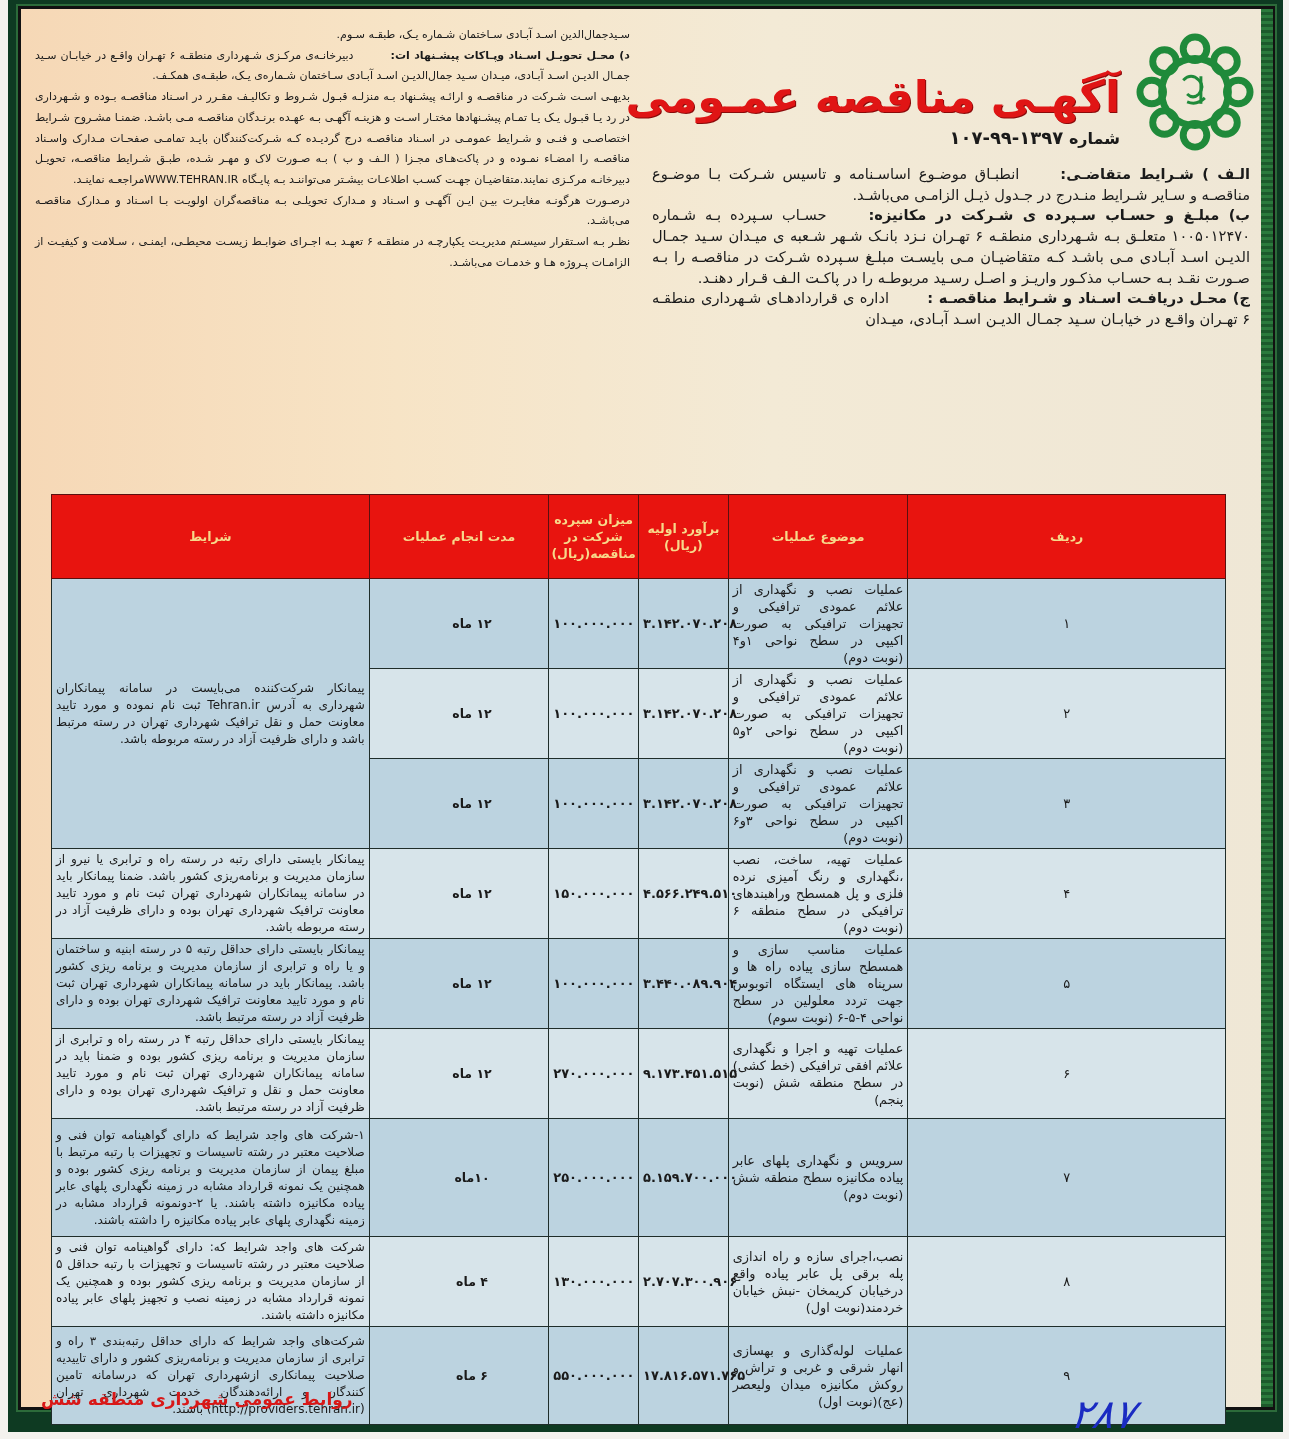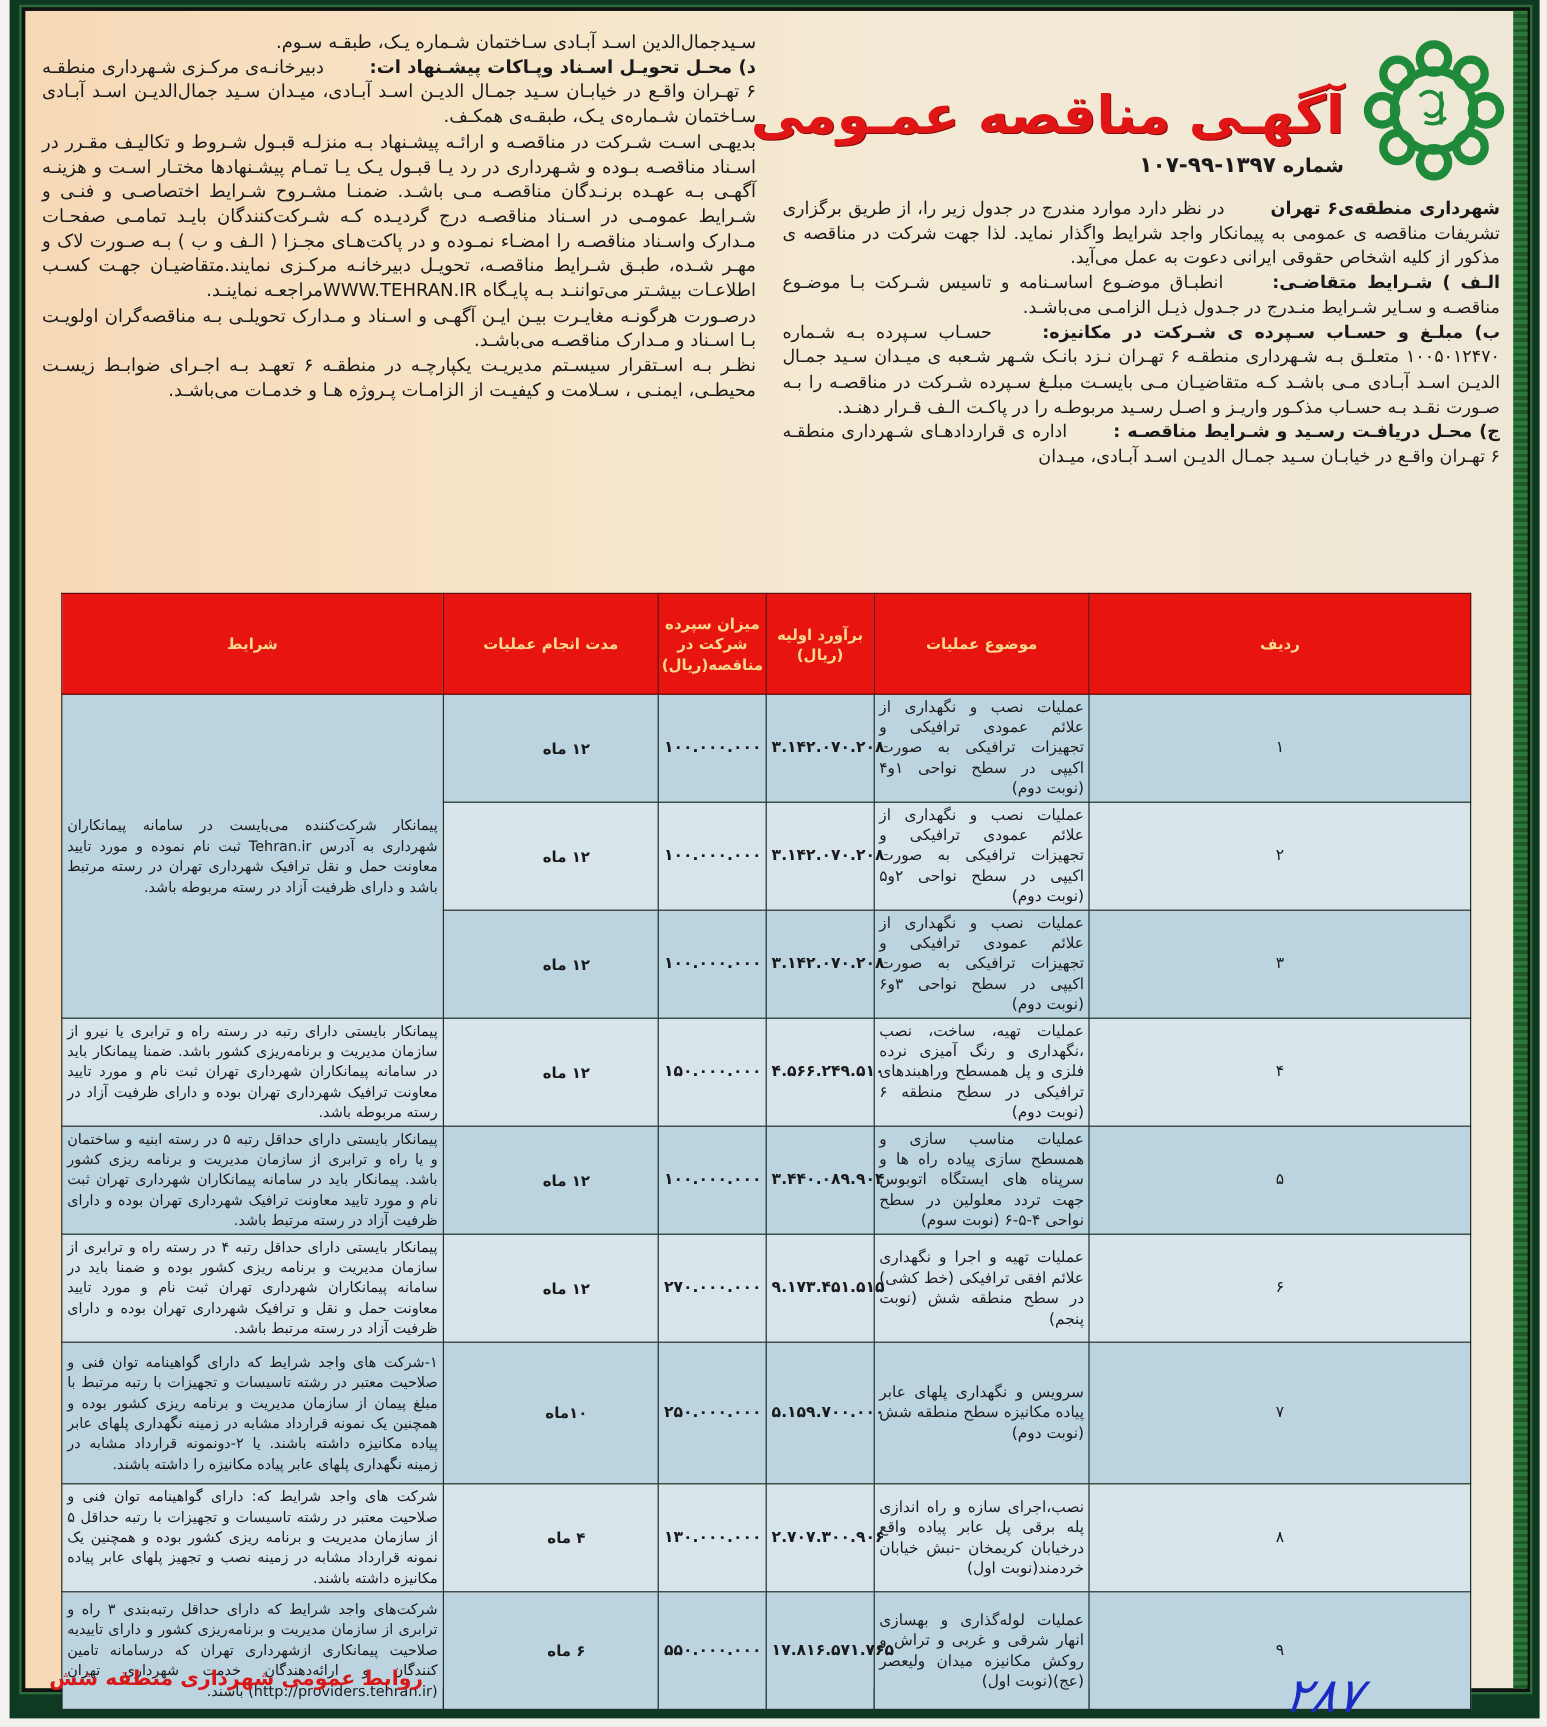--- a/index.html
+++ b/index.html
@@ -24,21 +24,21 @@
   .title {
     position: absolute; right: 152px; top: 62px;
     font-family: "DejaVu Sans", sans-serif; font-weight: bold; font-size: 44px; color: #e01515;
     letter-spacing: 2px; white-space: nowrap;
     text-shadow: 1px 1px 0 #8a0a0a;
   }
   .number {
     position: absolute; right: 152px; top: 118px; font-size: 16px; font-weight: bold; white-space: nowrap;
   }
   .intro { position: absolute; right: 22px; left: 8px; top: 155px; font-size: 14.6px; line-height: 20.7px; text-align: justify; text-align-last: right; }
-  .left-text { font-size: 15px; line-height: 20.7px; text-align: justify; }
+  .left-text { font-size: 11px; line-height: 20.7px; text-align: justify; }
   .b { font-weight: bold; margin-left: 33px; }
   p { margin: 0; }
 
   .table-wrap { position: absolute; top: 485px; left: 30px; right: 46px; }
   table { width: 100%; border-collapse: collapse; table-layout: fixed; }
   th {
     background: #e8140f; color: #f7d98a; font-size: 12.5px; font-weight: bold; height: 84px;
     border: 1.5px solid #5a1010; line-height: 17px; text-align: center; vertical-align: middle;
   }
   td { border: 1.5px solid #1f2d2a; font-size: 12.8px; line-height: 17px; padding: 2px 4px; vertical-align: middle; }
@@ -91,24 +91,23 @@
               <path d="M66 44 l0 28"></path>
             </g>
           </svg>
         </div>
         <div class="title">آگهـی مناقصه عمـومی</div>
         <div class="number">
           <span>شماره</span>
           <span style="font-size:18px;">۱۳۹۷-۹۹-۱۰۷</span>
         </div>
         <div class="intro">
-          <p><span class="b">شهرداری منطقه‌ی۶ تهران</span><span> در نظر دارد موارد مندرج در جدول زیر را، از طریق برگزاری تشریفات مناقصه ی عمومی به پیمانکار واجد شرایط واگذار نماید. لذا جهت شرکت در مناقصه ی مذکور از کلیه اشخاص حقوقی ایرانی دعوت به عمل می‌آید.</span></p>
           <p><span class="b">الـف ) شـرایط متقاضـی:</span><span> انطبـاق موضـوع اساسـنامه و تاسیس شـرکت بـا موضـوع مناقصـه و سـایر شـرایط منـدرج در جـدول ذیـل الزامـی می‌باشـد.</span></p>
           <p><span class="b">ب) مبلـغ و حسـاب سـپرده ی شـرکت در مکانیزه:</span><span> حسـاب سـپرده بـه شـماره ۱۰۰۵۰۱۲۴۷۰ متعلـق بـه شـهرداری منطقـه ۶ تهـران نـزد بانـک شـهر شـعبه ی میـدان سـید جمـال الدیـن اسـد آبـادی مـی باشـد کـه متقاضیـان مـی بایسـت مبلـغ سـپرده شـرکت در مناقصـه را بـه صـورت نقـد بـه حسـاب مذکـور واریـز و اصـل رسـید مربوطـه را در پاکـت الـف قـرار دهنـد.</span></p>
-          <p><span class="b">ج) محـل دریافـت رسـید و شـرایط مناقصـه :</span><span> اداره ی قراردادهـای شـهرداری منطقـه ۶ تهـران واقـع در خیابـان سـید جمـال الدیـن اسـد آبـادی، میـدان</span></p>
+          <p><span class="b">ج) محـل دریافـت اسـناد و شـرایط مناقصـه :</span><span> اداره ی قراردادهـای شـهرداری منطقـه ۶ تهـران واقـع در خیابـان سـید جمـال الدیـن اسـد آبـادی، میـدان</span></p>
         </div>
       </div>
 
       <div class="col-left left-text">
         <p>سـیدجمال‌الدین اسـد آبـادی سـاختمان شـماره یـک، طبقـه سـوم.</p>
         <p><span class="b">د) محـل تحویـل اسـناد وپـاکات پیشـنهاد ات:</span><span> دبیرخانـه‌ی مرکـزی شـهرداری منطقـه ۶ تهـران واقـع در خیابـان سـید جمـال الدیـن اسـد آبـادی، میـدان سـید جمال‌الدیـن اسـد آبـادی سـاختمان شـماره‌ی یـک، طبقـه‌ی همکـف.</span></p>
         <p><span>بدیهـی اسـت شـرکت در مناقصـه و ارائـه پیشـنهاد بـه منزلـه قبـول شـروط و تکالیـف مقـرر در اسـناد مناقصـه بـوده و شـهرداری در رد یـا قبـول یـک یـا تمـام پیشـنهادها مختـار اسـت و هزینـه آگهـی بـه عهـده برنـدگان مناقصـه مـی باشـد. ضمنـا مشـروح شـرایط اختصاصـی و فنـی و شـرایط عمومـی در اسـناد مناقصـه درج گردیـده کـه شـرکت‌کنندگان بایـد تمامـی صفحـات مـدارک واسـناد مناقصـه را امضـاء نمـوده و در پاکت‌هـای مجـزا ( الـف و ب ) بـه صـورت لاک و مهـر شـده، طبـق شـرایط مناقصـه، تحویـل دبیرخانـه مرکـزی نمایند.متقاضیـان جهـت کسـب اطلاعـات بیشـتر می‌تواننـد بـه پایـگاه</span> <span dir="ltr">WWW.TEHRAN.IR</span><span>مراجعـه نماینـد.</span></p>
         <p>درصـورت هرگونـه مغایـرت بیـن ایـن آگهـی و اسـناد و مـدارک تحویلـی بـه مناقصه‌گران اولویـت بـا اسـناد و مـدارک مناقصـه می‌باشـد.</p>
         <p>نظـر بـه اسـتقرار سیسـتم مدیریـت یکپارچـه در منطقـه ۶ تعهـد بـه اجـرای ضوابـط زیسـت محیطـی، ایمنـی ، سـلامت و کیفیـت از الزامـات پـروژه هـا و خدمـات می‌باشـد.</p>
       </div>

